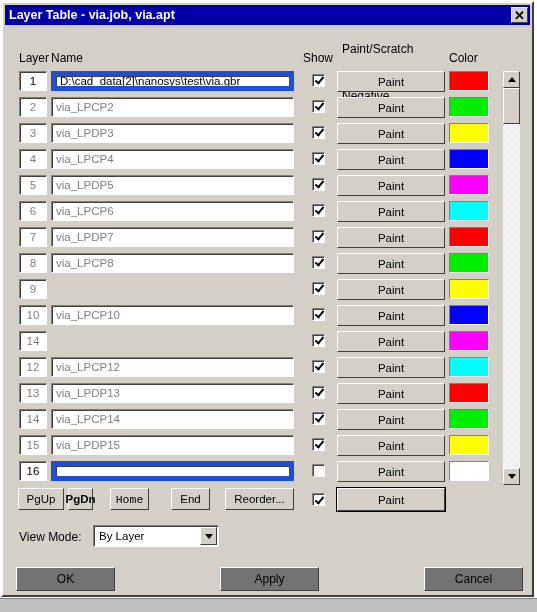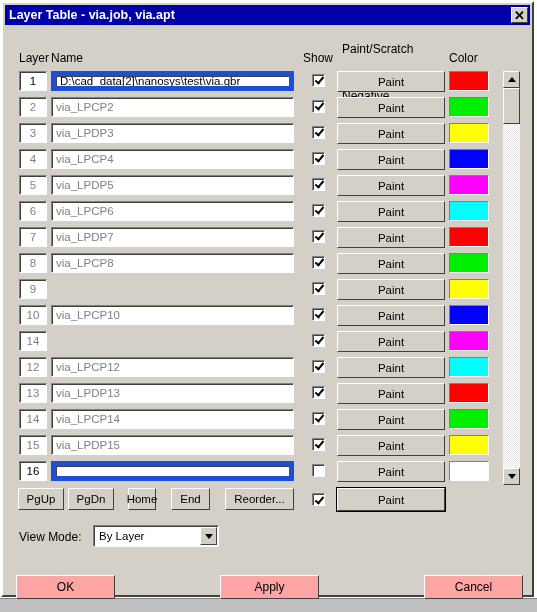--- a/index.html
+++ b/index.html
@@ -305,22 +305,22 @@
     border-right: 1px solid #404040;
     border-bottom: 1px solid #404040;
     box-sizing: border-box;
     font-size: 11.5px;
     color: #000;
     display: flex;
     align-items: center;
     justify-content: center;
   }
   .nav-pgup   { left: 15px;  width: 46px; }
-  .nav-pgdn   { left: 65px;  width: 46px; }
-  .nav-home   { left: 125px; width: 28px; }
+  .nav-pgdn   { left: 65px;  width: 25px; font-weight: bold; }
+  .nav-home   { left: 107px; width: 39px; font-family: Liberation Mono, monospace; }
   .nav-end    { left: 168px; width: 39px; }
   .nav-reorder{ left: 222px; width: 69px; }
   .nav-check {
     position: absolute;
     left: 309px;
     top: 5px;
     width: 13px;
     height: 13px;
     background: #ffffff;
     border: 1px solid #808080;
@@ -402,23 +402,23 @@
   
   .bottom-row {
     position: absolute;
     top: 564px;
     left: 0;
     width: 533px;
     height: 30px;
   }
   .bot-btn {
     position: absolute;
-    top: 8px;
+    top: 0;
     height: 24px;
-    background: #fca5a5;
+    background: #737373;
     border-top: 1px solid #ffffff;
     border-left: 1px solid #ffffff;
     border-right: 1px solid #404040;
     border-bottom: 1px solid #404040;
     box-sizing: border-box;
     font-size: 12px;
     color: #000;
     display: flex;
     align-items: center;
     justify-content: center;

